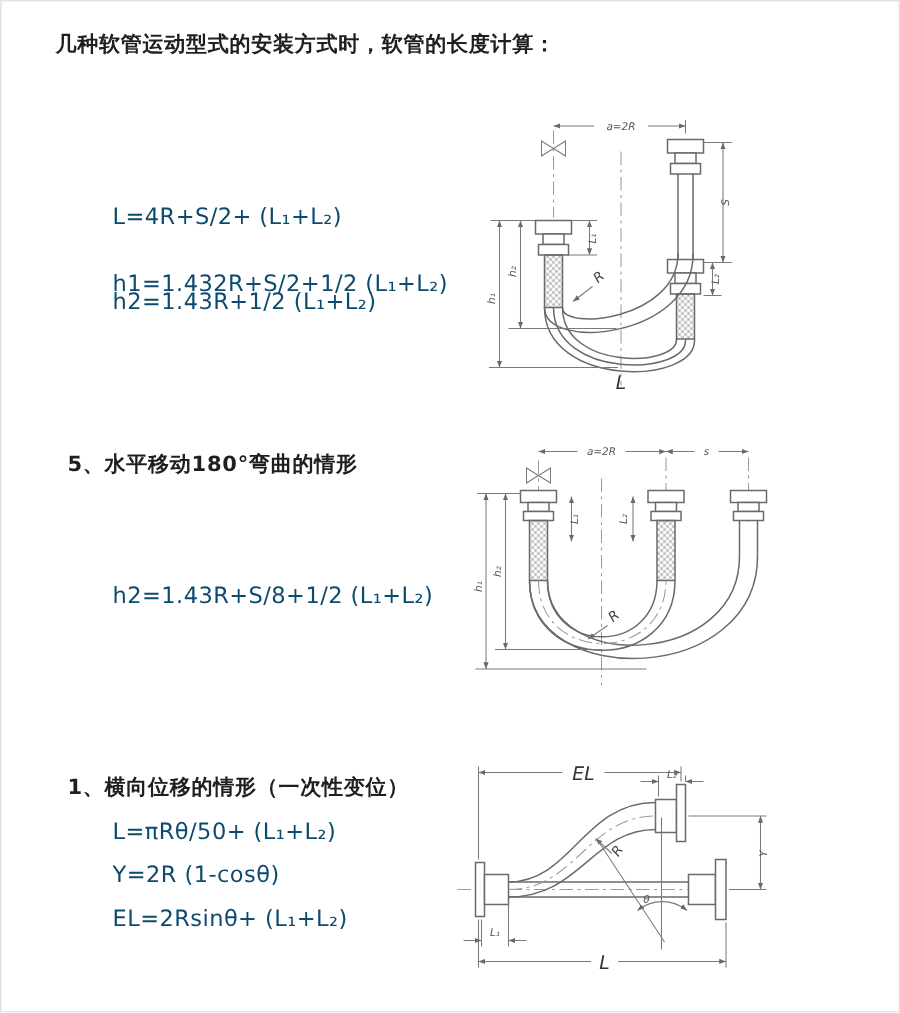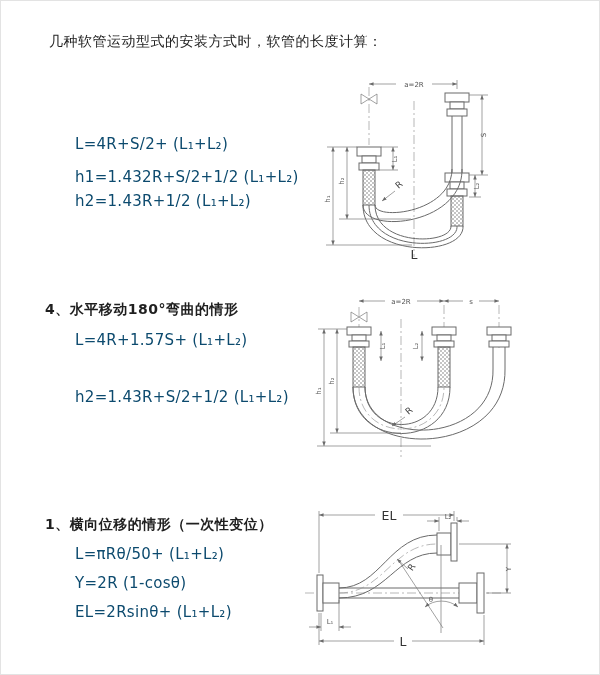--- a/index.html
+++ b/index.html
@@ -2,48 +2,48 @@
 <html><head>
 <meta charset="utf-8">
 <style>
   html,body{margin:0;padding:0;background:#ffffff;}
   .page{
     position:relative; width:600px; height:675px; background:#fff;
     font-family:"DejaVu Sans","Liberation Sans",sans-serif;
     color:#1f1f1f; overflow:hidden; border:1px solid #e3e3e3; box-sizing:border-box;
   }
   .title{
-    position:absolute; left:36px; top:20px; font-size:14px; font-weight:normal;
-    letter-spacing:0.5px; margin:12px;
+    position:absolute; left:36px; top:20px; font-size:14px; font-weight:bold;
+    letter-spacing:0.5px; margin:0;
   }
   .heading{
     position:absolute; left:44px; font-size:14px; font-weight:bold; letter-spacing:0.5px;
   }
   .formula{
     position:absolute; left:74px; font-size:15px; letter-spacing:0.3px; color:#0c4a6e;
   }
-  .diagram{ position:absolute; }
+  .diagram{ position:absolute;font-style:italic; }
   
   .ln   {stroke:#6a6a6a; stroke-width:1;   fill:none;}
   .thin {stroke:#7a7a7a; stroke-width:0.7; fill:none;}
   .cl   {stroke:#9a9a9a; stroke-width:0.7; fill:none; stroke-dasharray:9 3 2 3;}
   .fit  {stroke:#6a6a6a; stroke-width:1;   fill:#ffffff;}
   text.dim {font-family:"DejaVu Sans",sans-serif; font-size:7px;  fill:#555;}
   text.mid {font-family:"DejaVu Sans",sans-serif; font-size:9px;  fill:#444;}
   text.big {font-family:"DejaVu Sans",sans-serif; font-size:12.5px; fill:#333;}
 </style>
 </head>
 <body>
 
 <div class="page">
 
   <h1 class="title">几种软管运动型式的安装方式时，软管的长度计算：</h1>
 
   <div class="formula" style="top:134px">L=4R+S/2+ (L₁+L₂)</div>
-  <div class="formula" style="top:167px">h1=1.432R+S/2+1/2 (L₁+L₂)</div>
+  <div class="formula" style="top:179px">h1=1.432R+S/2+1/2 (L₁+L₂)</div>
   <div class="formula" style="top:191px">h2=1.43R+1/2 (L₁+L₂)</div>
 
   <div class="diagram" style="left:318px; top:68px">
     <svg width="262" height="192" viewBox="0 0 262 192">
       <defs>
         <pattern id="braid1" width="4" height="4" patternUnits="userSpaceOnUse">
           <path d="M0,4 L4,0 M0,0 L4,4" stroke="#8a8a8a" stroke-width="0.5"></path>
         </pattern>
         <marker id="ar1" markerWidth="7" markerHeight="6" refX="6.5" refY="3" orient="auto-start-reverse">
           <path d="M0,0.5 L6.5,3 L0,5.5 Z" fill="#6a6a6a"></path>
@@ -126,23 +126,22 @@
 
       <g>
         <line class="thin" x1="76" y1="122" x2="63" y2="132" marker-end="url(#ar1)"></line>
         <text class="mid" transform="rotate(-40 82 118)" x="82" y="118" text-anchor="middle">R</text>
       </g>
 
       <text class="big" x="95" y="190" text-anchor="middle">L</text>
     </svg>
   </div>
 
-  <div class="heading" style="top:300px">4、水平移动180°弯曲的情形</div>
-  <div class="formula" style="top:330px">L=4R+1.57S+ (L₁+L₂)</div>
-  <div class="formula" style="top:387px">h2=1.43R+S/2+1/2 (L₁+L₂)</div>
+  <div class="heading" style="top:300px">5、水平移动180°弯曲的情形</div>
+  <div class="formula" style="top:387px">h2=1.43R+S/8+1/2 (L₁+L₂)</div>
 
   <div class="diagram" style="left:310px; top:288px">
     <svg width="286" height="172" viewBox="0 0 286 172">
       <defs>
         <pattern id="braid2" width="4" height="4" patternUnits="userSpaceOnUse">
           <path d="M0,4 L4,0 M0,0 L4,4" stroke="#8a8a8a" stroke-width="0.5"></path>
         </pattern>
         <marker id="ar2" markerWidth="7" markerHeight="6" refX="6.5" refY="3" orient="auto-start-reverse">
           <path d="M0,0.5 L6.5,3 L0,5.5 Z" fill="#6a6a6a"></path>
         </marker>

